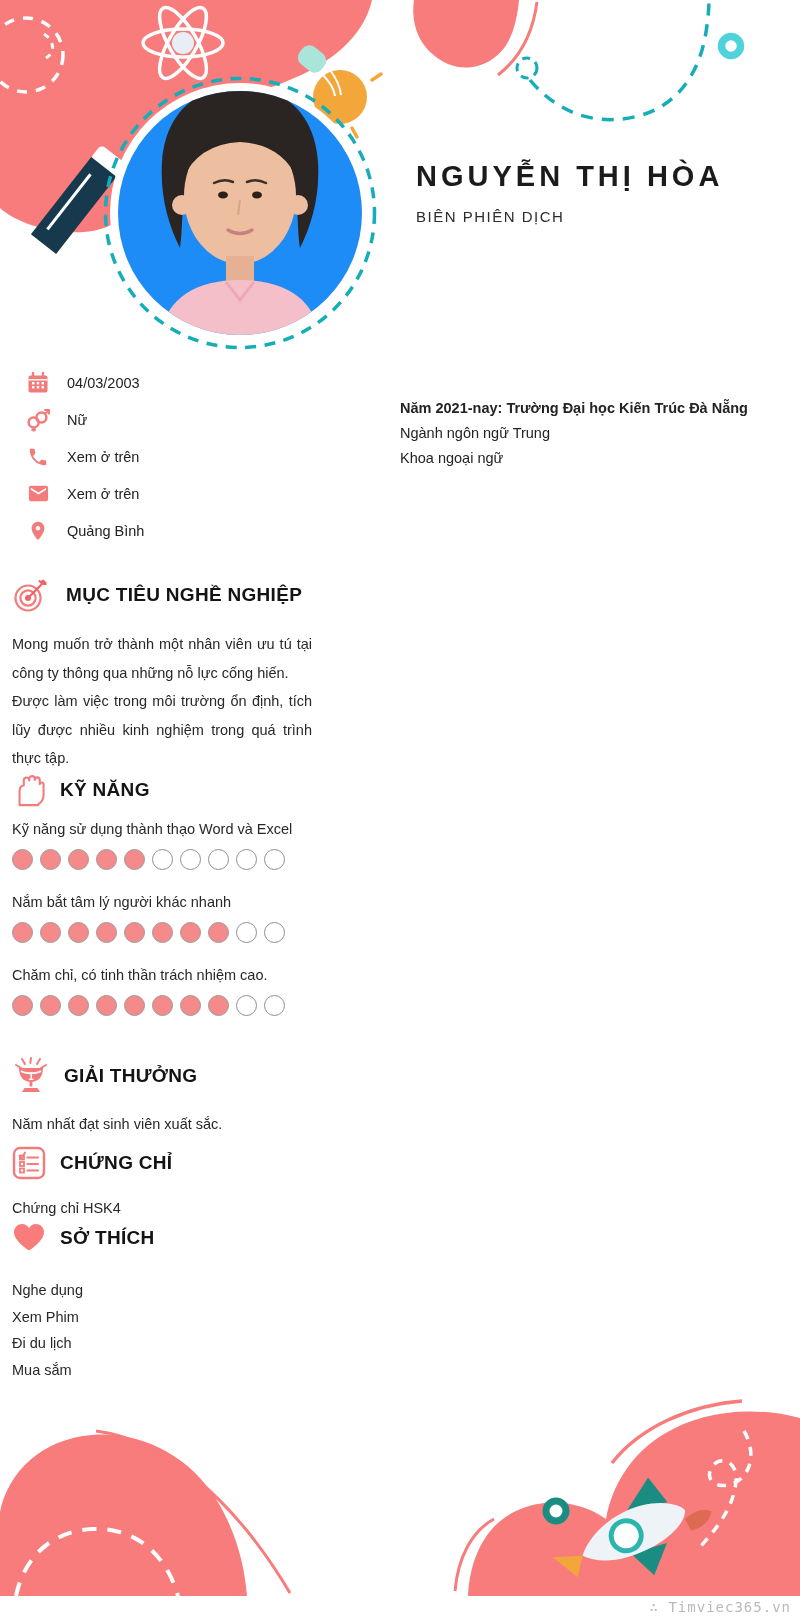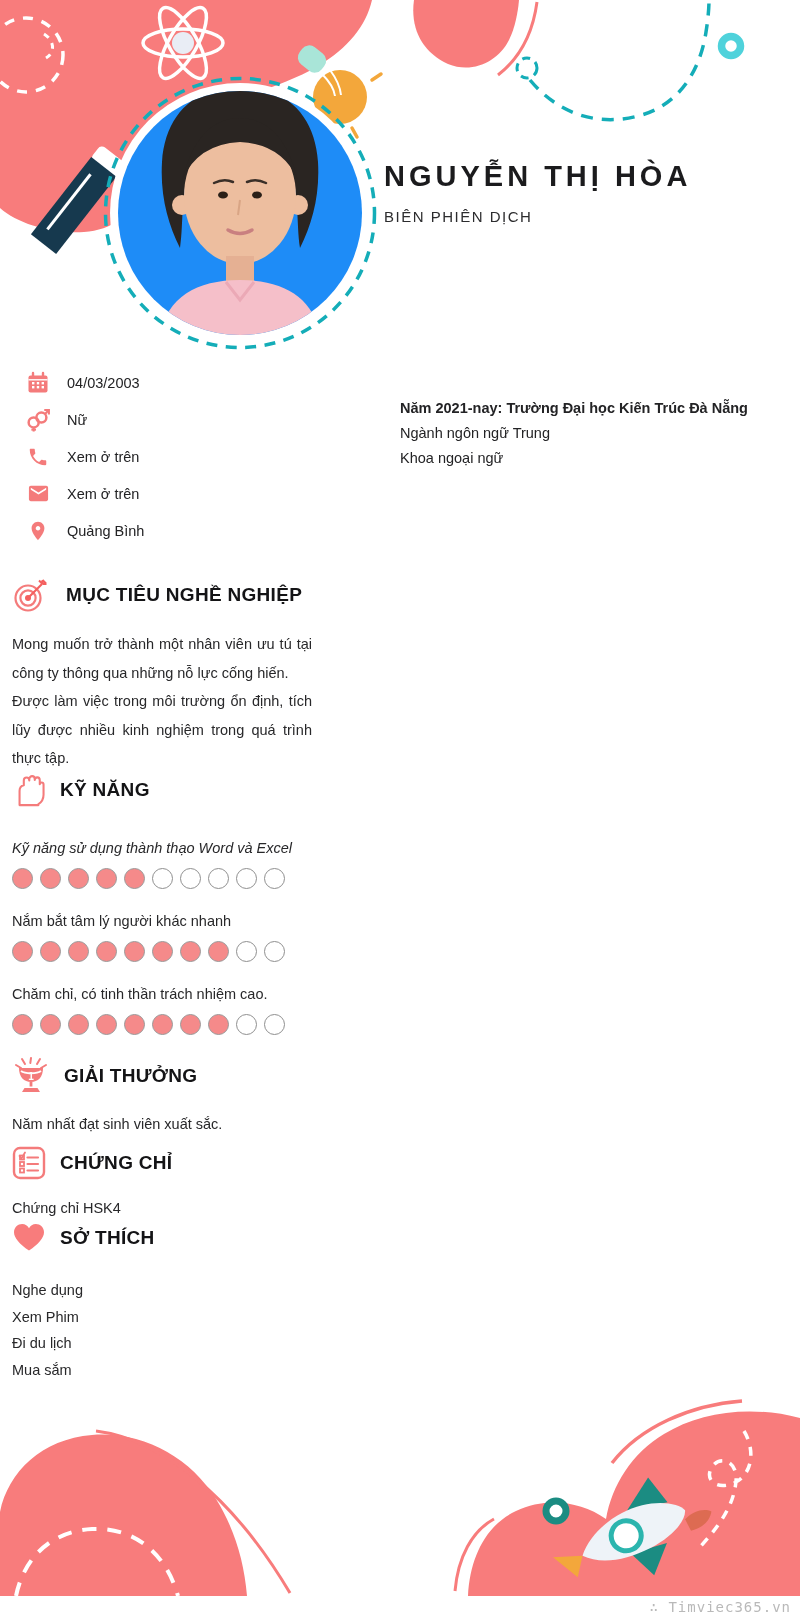--- a/index.html
+++ b/index.html
@@ -4,21 +4,21 @@
 <style>
   html,body{margin:0;padding:0;background:#fff;}
   .page{position:relative;width:800px;height:1623px;background:#fff;overflow:hidden;
         font-family:"Liberation Sans",sans-serif;color:#222;}
   svg{display:block;}
   .deco{position:absolute;left:0;}
   .hdr-svg{top:0;}
   .ftr-svg{top:1335px;}
 
   
-  .name-block{position:absolute;left:384px;top:160px;}
+  .name-block{position:absolute;left:416px;top:160px;}
   .cv-name{margin:0;font-size:29px;font-weight:bold;letter-spacing:4px;color:#1b1b1d;}
   .cv-title{margin-top:15px;font-size:15px;letter-spacing:1.5px;color:#2c2c2e;}
 
   
   .info-list{position:absolute;left:25px;top:364px;width:300px;}
   .info-row{display:flex;align-items:center;height:37px;}
   .info-icon{width:26px;height:26px;flex:0 0 26px;margin-right:16px;display:flex;align-items:center;justify-content:center;}
   .info-value{font-size:14.5px;color:#232325;}
 
   
@@ -30,21 +30,21 @@
   .edu{position:absolute;left:400px;top:362px;width:382px;}
   .edu .sec-title{margin-left:2px;}
   .edu-body{margin-top:34px;font-size:14.5px;line-height:25px;color:#232325;}
   .edu-line1{font-weight:bold;}
 
   .objective{top:576px;}
   .objective p{margin:16px 0 0;font-size:14.5px;line-height:28.5px;text-align:justify;color:#28282a;}
 
   .skills{top:772px;width:310px;}
   .skill-label{margin-top:24px;font-size:14.5px;color:#28282a;}
-  .skill-label.first{margin-top:32px;font-style:italic;}
+  .skill-label.first{margin-top:13px;}
   .dots{margin-top:12px;display:flex;}
   .dot{width:21px;height:21px;border-radius:50%;border:1.5px solid #8f8f8f;background:#fff;margin-right:7px;box-sizing:border-box;}
   .dot.filled{background:#F58A8A;border-color:#9a9a9a;}
 
   .awards{top:1056px;}
   .plain-line{margin-top:20px;font-size:14.5px;color:#28282a;}
   .certs{top:1146px;}
   .hobbies{top:1222px;}
   .hobby-list{margin-top:24px;}
   .hobby-item{font-size:14.5px;line-height:26.5px;color:#28282a;}

